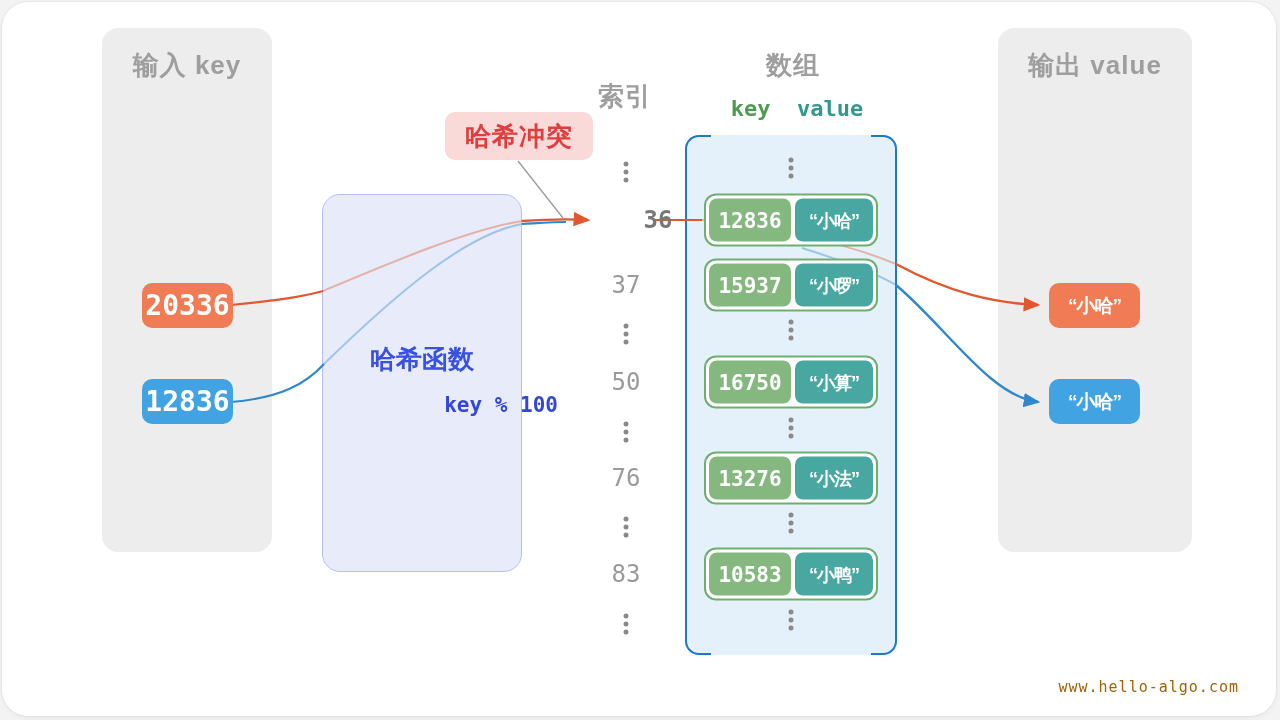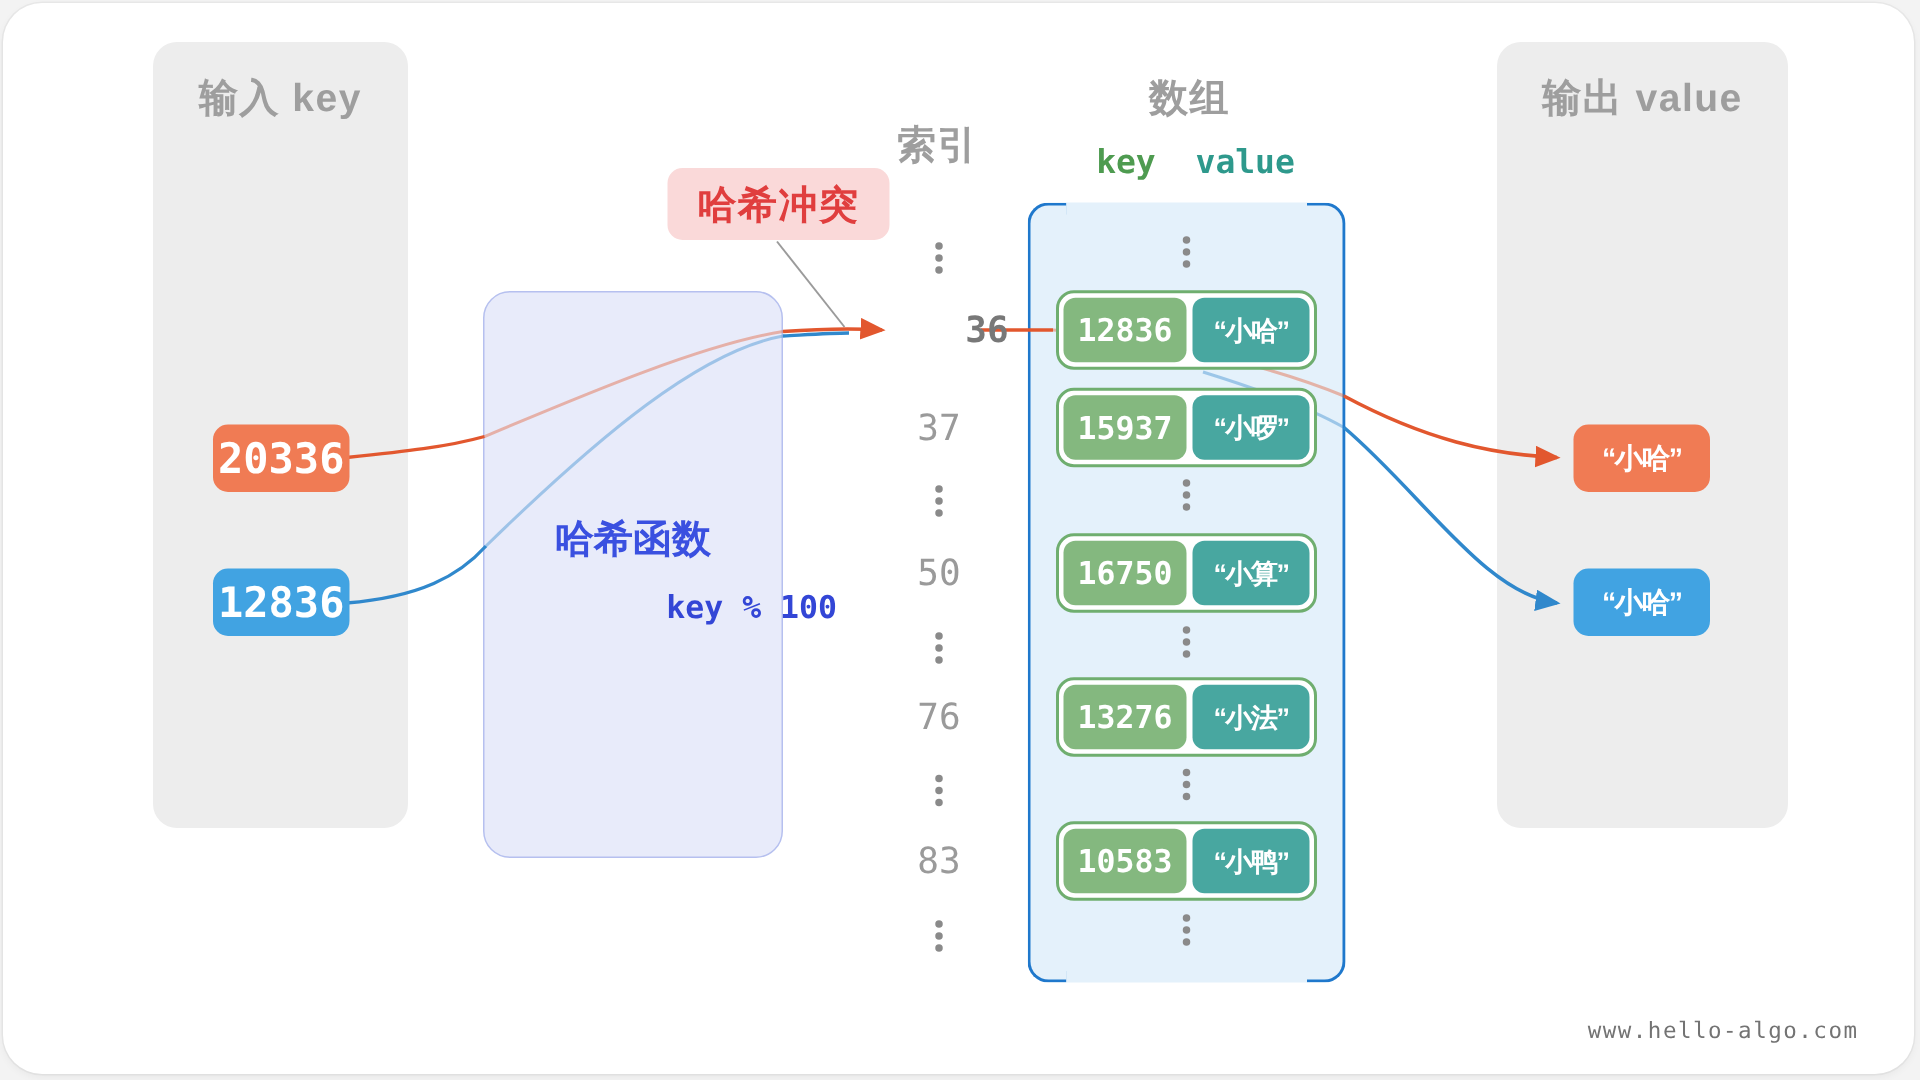--- a/index.html
+++ b/index.html
@@ -112,21 +112,21 @@
   .st-o{stroke:var(--orange-stroke);fill:none;}
   .st-b{stroke:var(--blue-stroke);fill:none;}
   .muted{opacity:0.4;}
   .st-g{stroke:#9b9b9b;fill:none;}
   #m-o path{fill:var(--orange-stroke);}
   #m-b path{fill:var(--blue-stroke);}
   
   .footer{
     position:absolute;right:37px;top:676px;z-index:3;
     font-family:"DejaVu Sans Mono","Liberation Mono",monospace;
-    font-size:15px;color:#737373;letter-spacing:1px;
+    font-size:15px;color:#a16207;letter-spacing:1px;
   }
 </style>
 </head>
 <body style="--orange: #F07B54; --blue: #41A3E2; --orange-stroke: #E2572E; --blue-stroke: #3088CC; --green: #84B87F; --teal: #48A7A0; --green-text: #4E9B50; --teal-text: #2E998C; --pair-border: #6FAE6F; --array-border: #1F78CC; --royal: #3A50E0; --royal2: #3346D6; --red: #E03E3E;">
 
 <div class="card">
 
   <div class="panel" style="left:100px;width:170px;">
     <div class="panel-title">输入 key</div>
   </div>

